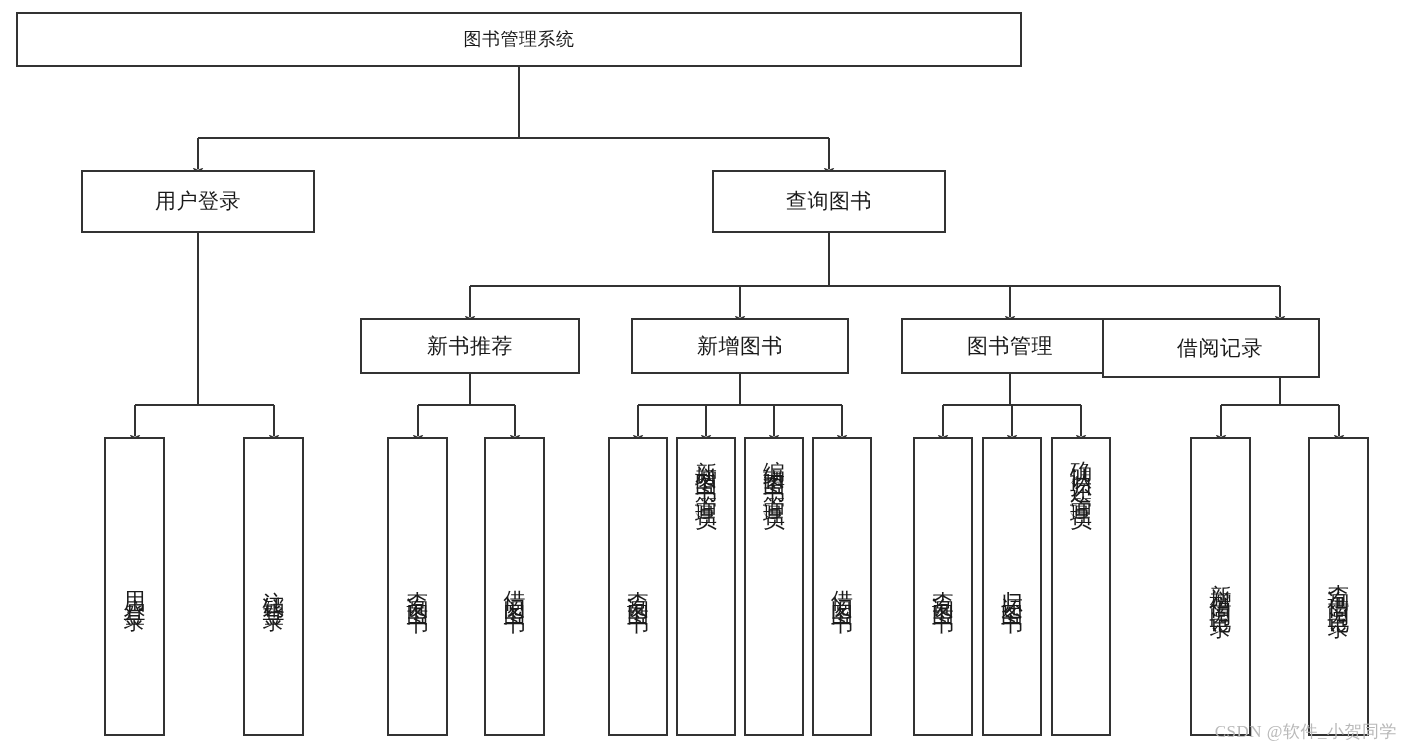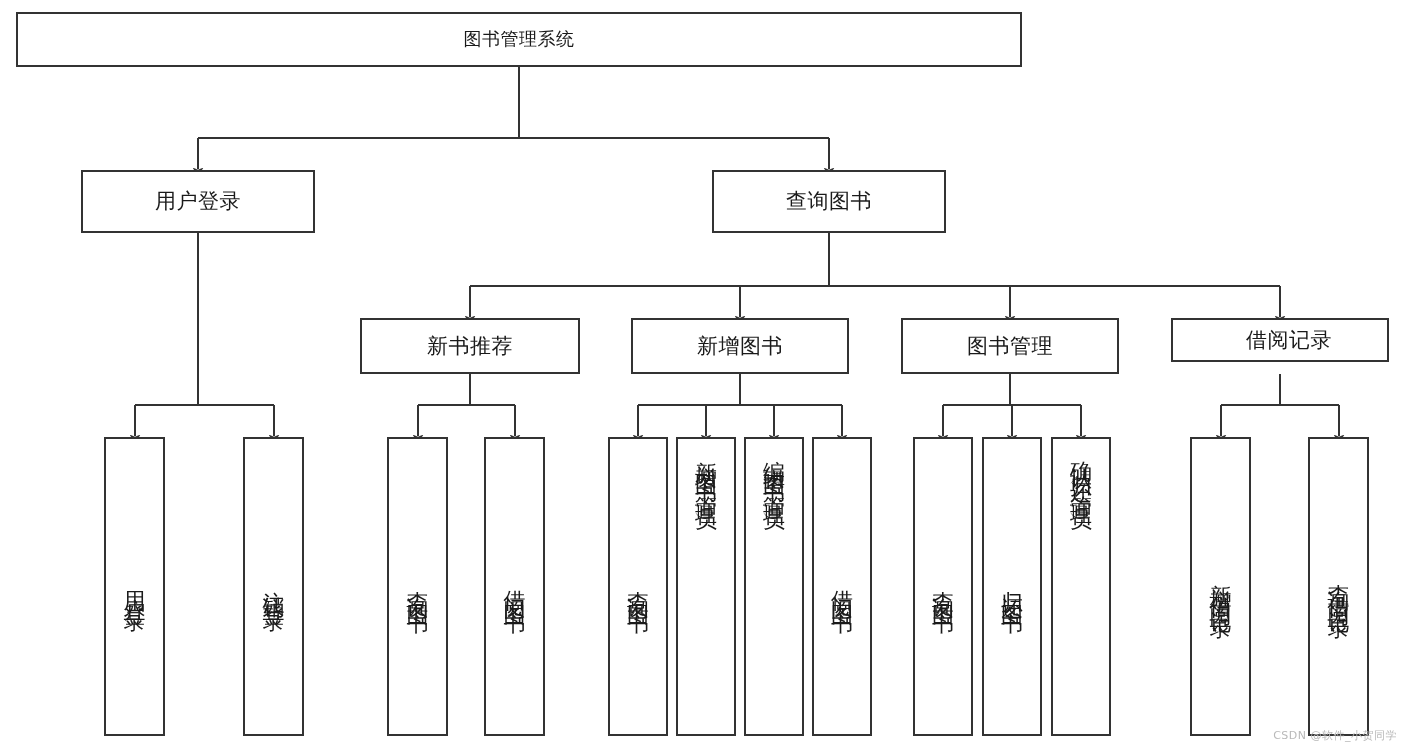--- a/index.html
+++ b/index.html
@@ -58,25 +58,26 @@
     white-space: nowrap;
   }
   .node.v.top {
     align-items: flex-start;
     padding-top: 4px;
   }
   #watermark {
     position: absolute;
     right: 8px;
     bottom: 4px;
-    font-size: 11px;
+    font-size: 17px;
     color: #b9b9b9;
     letter-spacing: 0.5px;
     white-space: nowrap;
     pointer-events: none;
+    font-family: Liberation Serif, serif;
   }
 </style>
 </head>
 <body>
 
 <div id="canvas">
   <svg id="edges" viewBox="0 0 1405 747" xmlns="http://www.w3.org/2000/svg">
     <defs>
       <marker id="arrowhead" markerWidth="9" markerHeight="11" refX="1.5" refY="5.5" orient="auto" markerUnits="userSpaceOnUse">
         <path d="M0,0 L9,5.5 L0,11 L2.2,5.5 Z" fill="#333333"></path>
@@ -131,21 +132,21 @@
       </div>
       <div class="node h" style="left: 360px; top: 318px; width: 220px; height: 56px; justify-content: center;">
         <span class="lbl">新书推荐</span>
       </div>
       <div class="node h" style="left: 631px; top: 318px; width: 218px; height: 56px;">
         <span class="lbl">新增图书</span>
       </div>
       <div class="node h" style="left: 901px; top: 318px; width: 218px; height: 56px;">
         <span class="lbl">图书管理</span>
       </div>
-      <div class="node h" style="left: 1171px; top: 318px; width: 218px; height: 44px; padding-left: 18px;">
+      <div class="node h" style="left: 1102px; top: 318px; width: 218px; height: 60px; padding-left: 18px;">
         <span class="lbl">借阅记录</span>
       </div>
       <div class="node v" style="left: 104px; top: 437px; width: 61px; height: 299px;">
         <span class="lbl">用户登录</span>
       </div>
       <div class="node v" style="left: 243px; top: 437px; width: 61px; height: 299px;">
         <span class="lbl">注销登录</span>
       </div>
       <div class="node v" style="left: 387px; top: 437px; width: 61px; height: 299px;">
         <span class="lbl">查询图书</span>

